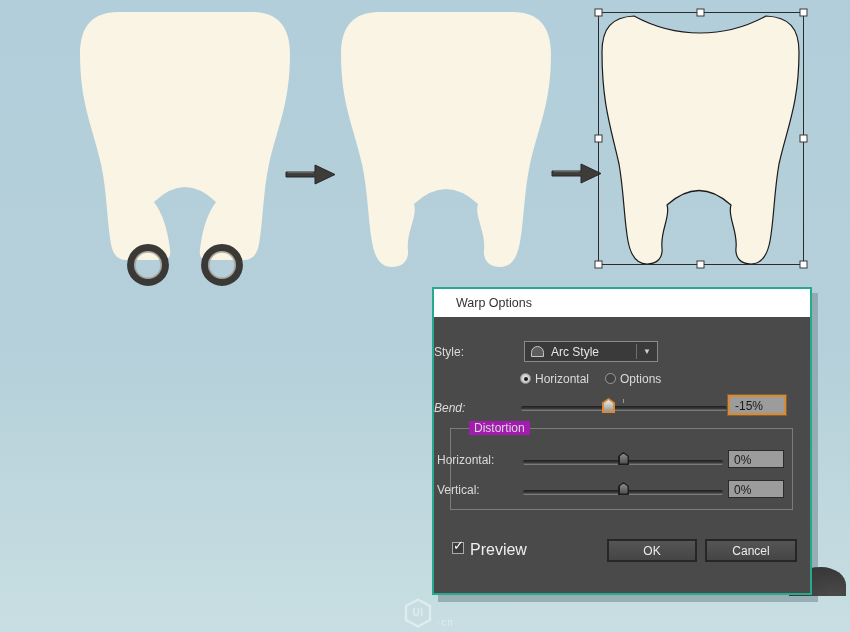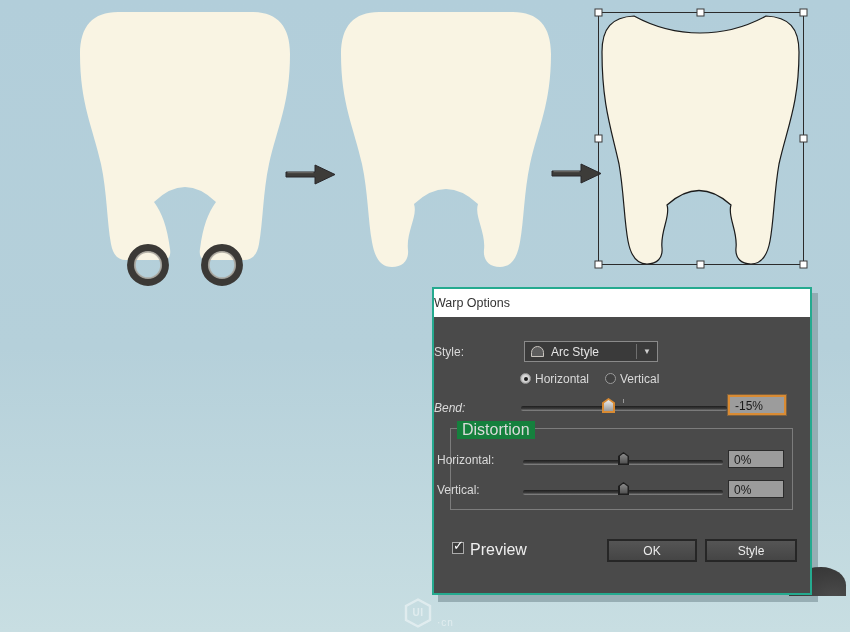--- a/index.html
+++ b/index.html
@@ -21,21 +21,21 @@
     background:radial-gradient(ellipse at 80% 110%, #4c4c4c 0%, #3c3c3c 55%, #323232 100%);
     border-radius:90% 70% 0 0 / 100% 100% 0 0; z-index:3;
   }
   .dialog {
     position:absolute; left:432px; top:287px; width:380px; height:308px;
     border:2px solid #25aa8f; background:#4a4a4a; z-index:4;
     font-size:12px; color:#d9d9d9;
   }
   .dialog-title {
     height:28px; background:#ffffff; color:#333333;
-    line-height:28px; padding-left:0; font-size:12.5px;
+    line-height:28px; padding-left:22px; font-size:12.5px;
   }
   .dialog-body { position:relative; width:100%; height:276px; }
 
   .dlg-label { position:absolute; color:#dadada; font-size:12px; }
 
   
   .dropdown {
     position:absolute; left:90px; top:24px; width:134px; height:21px;
     background:#3a3a3a; border:1px solid #8a8a8a;
     display:flex; align-items:center; cursor:default;
@@ -82,22 +82,22 @@
   }
   .value-box.focused { border:2px solid #d98b33; height:20px; width:58px;
     box-shadow:0 0 0 1px rgba(217,139,51,.35); }
 
   
   .group-box {
     position:absolute; left:16px; top:111px; width:343px; height:82px;
     border:1px solid #7c7c7c;
   }
   .group-legend {
-    position:absolute; left:6px; top:-8px; background:#15803d;
-    padding:0 5px; font-size:16px; color:#dadada;
+    position:absolute; left:18px; top:-8px; background:#a21caf;
+    padding:0 5px; font-size:12px; color:#dadada;
   }
 
   
   .checkbox {
     position:absolute; left:18px; top:225px; width:12px; height:12px;
     background:#3c3c3c; border:1px solid #ababab;
   }
   .checkbox .check {
     position:absolute; left:0px; top:-4px; color:#ffffff; font-size:13px; line-height:13px;
   }
@@ -197,21 +197,21 @@
       <div class="dropdown">
         <div class="arc-icon"></div>
         <div class="dropdown-label">Arc Style</div>
         <div class="dropdown-sep"></div>
         <div class="dropdown-arrow">▼</div>
       </div>
 
       <div class="radio selected" style="left:86px; top:56px;"></div>
       <div class="radio-label" style="left:101px; top:55px;">Horizontal</div>
       <div class="radio unselected" style="left:171px; top:56px;"></div>
-      <div class="radio-label" style="left:186px; top:55px;">Vertical</div>
+      <div class="radio-label" style="left:186px; top:55px;">Options</div>
 
       <div class="dlg-label" style="left:0; top:84px; width:82px;font-style:italic;">Bend:</div>
       <div class="track" style="left:87px; top:89px; width:206px;"></div>
       <div class="tick" style="left:189px; top:82px;"></div>
       <div class="handle bend" style="left:168px; top:81px;">
           <div class="inner"></div>
         </div>
       <input class="value-box focused" style="left: 294px; top: 78px;" readonly="" value="-15%">
 
       <div class="group-box">
@@ -230,21 +230,21 @@
             <div class="inner"></div>
           </div>
         <input class="value-box" style="left: 277px; top: 51px;" readonly="" value="0%">
       </div>
 
       <div class="checkbox">
         <span class="check">✓</span>
       </div>
       <div class="preview-label">Preview</div>
       <button class="btn ok">OK</button>
-      <button class="btn cancel">Style</button>
+      <button class="btn cancel">Cancel</button>
     </div>
   </div>
 
   <div class="watermark">
     <div class="wm-hex">
       <svg width="28" height="30" viewBox="0 0 28 30">
         <polygon points="14,1.5 26,8 26,22 14,28.5 2,22 2,8" fill="none" stroke="#ffffff" stroke-width="2.4"></polygon>
       </svg>
       <div class="wm-text">UI</div>
     </div>

